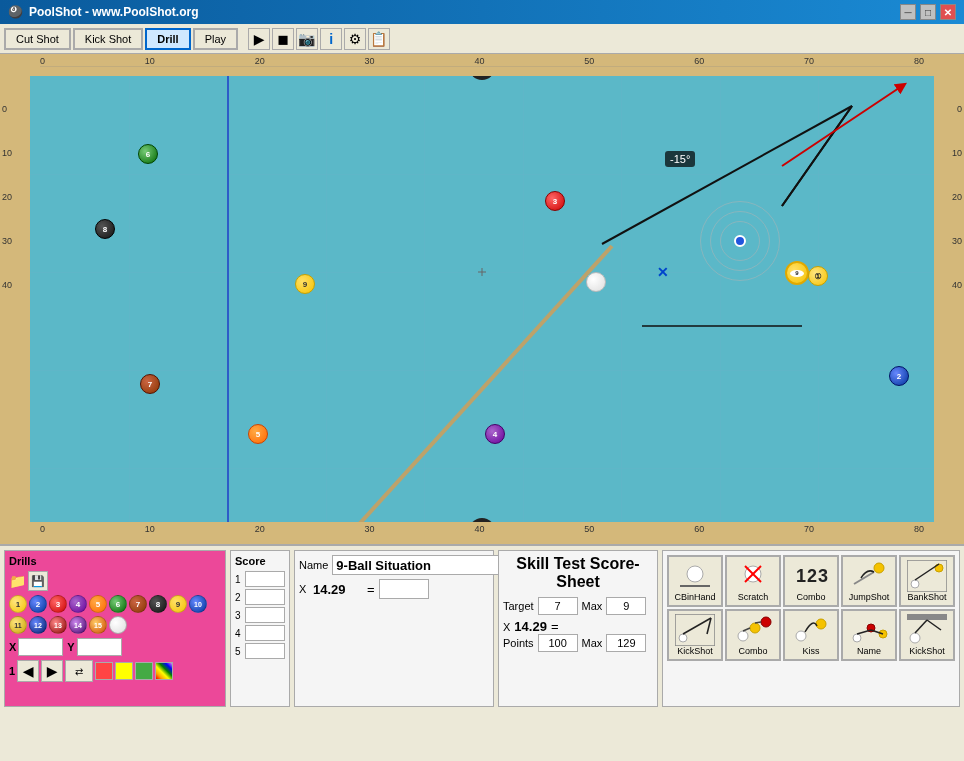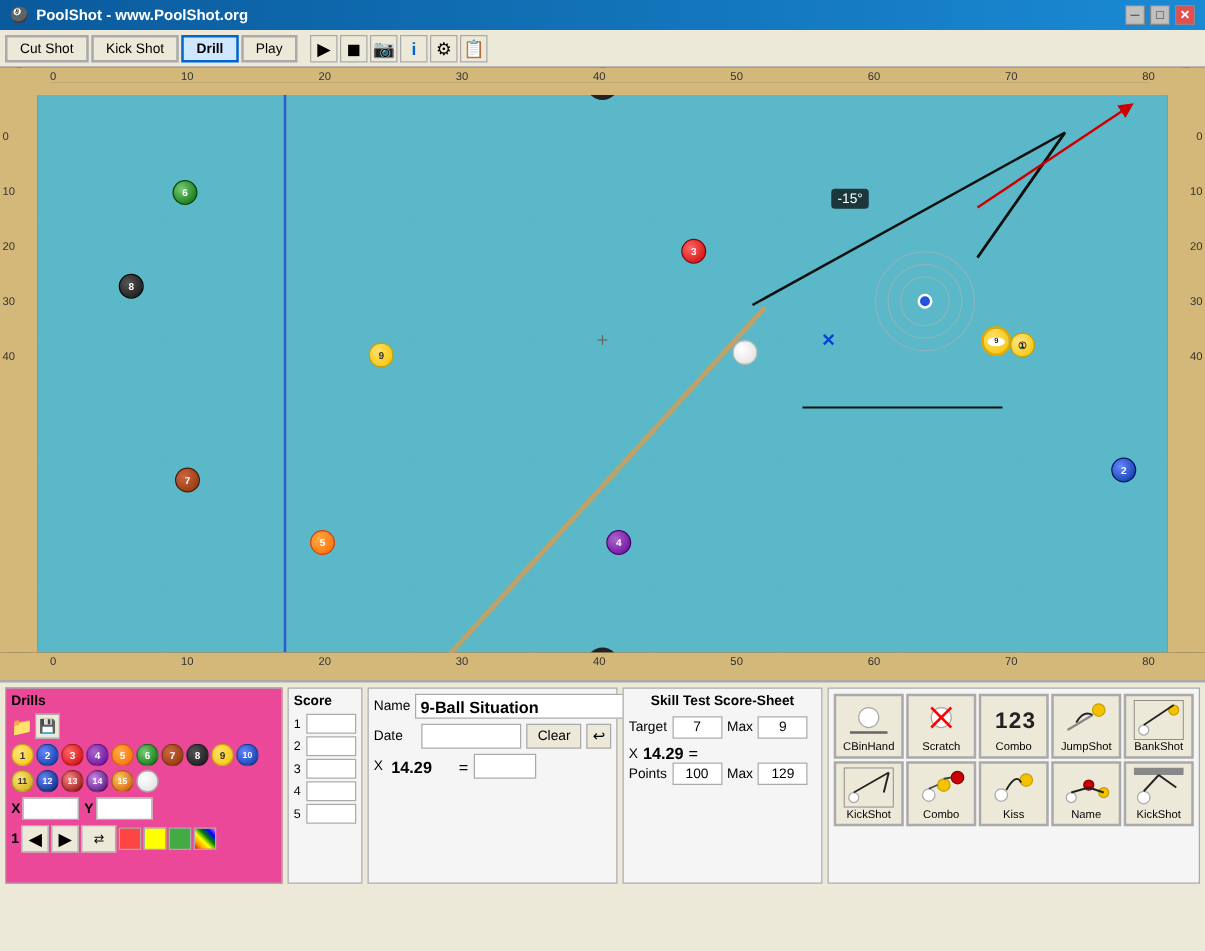--- a/index.html
+++ b/index.html
@@ -203,21 +203,21 @@
     .eq-label { font-size: 13px; }
     .result-input { width: 50px; height: 20px; font-size: 11px; border: 1px solid #aaa; }
 
     
     .skill-section {
       width: 160px;
       border: 1px solid #aaa;
       padding: 4px;
       background: #f5f5f5;
     }
-    .skill-title { font-size: 11px; font-weight: bold; text-align: center; margin-bottom: 6px; }
+    .skill-title { font-size: 16px; font-weight: bold; text-align: center; margin-bottom: 6px; }
     .skill-row {
       display: flex; align-items: center; gap: 4px; margin-bottom: 4px; font-size: 11px;
     }
     .skill-input { width: 40px; height: 18px; border: 1px solid #aaa; font-size: 11px; text-align: center; }
     .skill-x-row {
       display: flex; align-items: center; gap: 4px; font-size: 11px;
     }
     .skill-val { font-size: 13px; font-weight: bold; }
     .skill-eq { font-size: 13px; }
     .points-row {
@@ -516,26 +516,20 @@
       <input class="score-input" style="">
     </div>
   </div>
 
   <div class="name-section">
     <div class="name-row">
       <span class="name-label">Name</span>
       <input class="name-input" value="9-Ball Situation" style="font-size: 13px; font-weight: bold;">
       <button class="name-icon-btn">📋</button>
     </div>
-    <div class="date-row">
-      <span class="date-label">Date</span>
-      <input class="date-input" style="">
-      <button class="clear-btn">Clear</button>
-      <button class="undo-btn">↩</button>
-    </div>
     <div class="x-row">
       <span class="x-label">X</span>
       <span class="x-val">14.29</span>
       <span class="eq-label">=</span>
       <input class="result-input" style="">
     </div>
   </div>
 
   <div class="skill-section">
     <div class="skill-title">Skill Test Score-Sheet</div>

